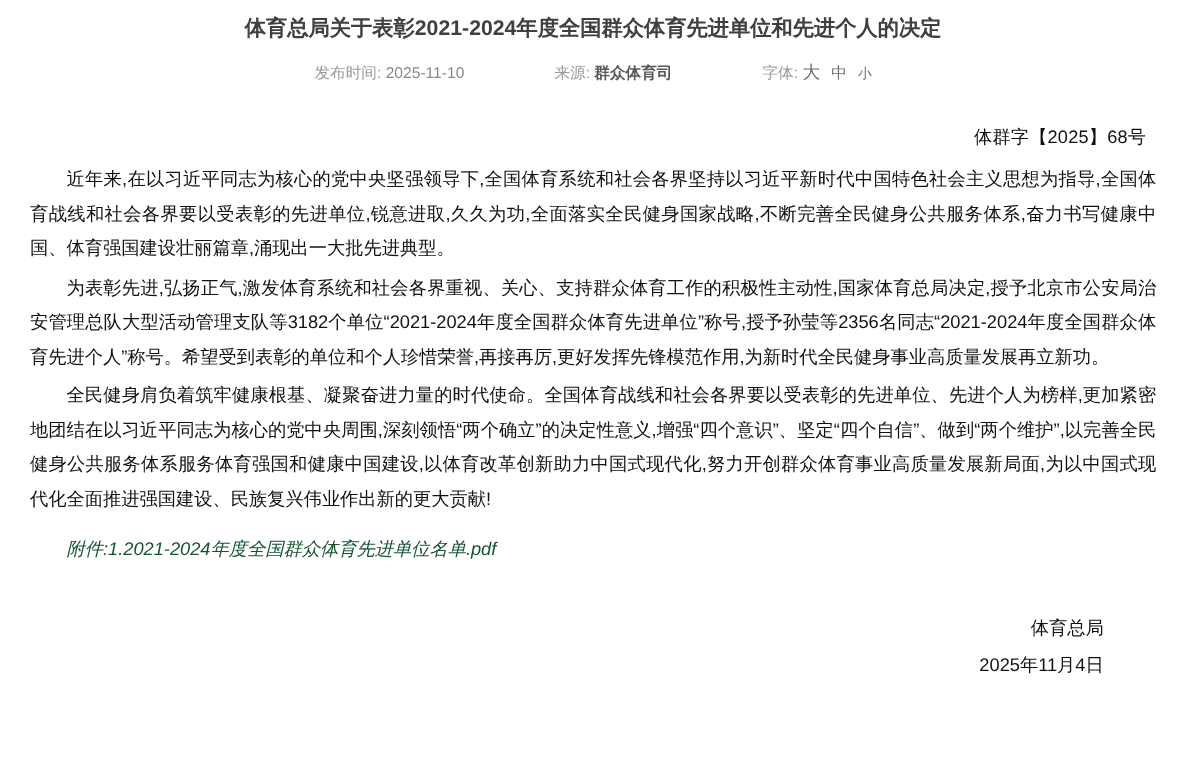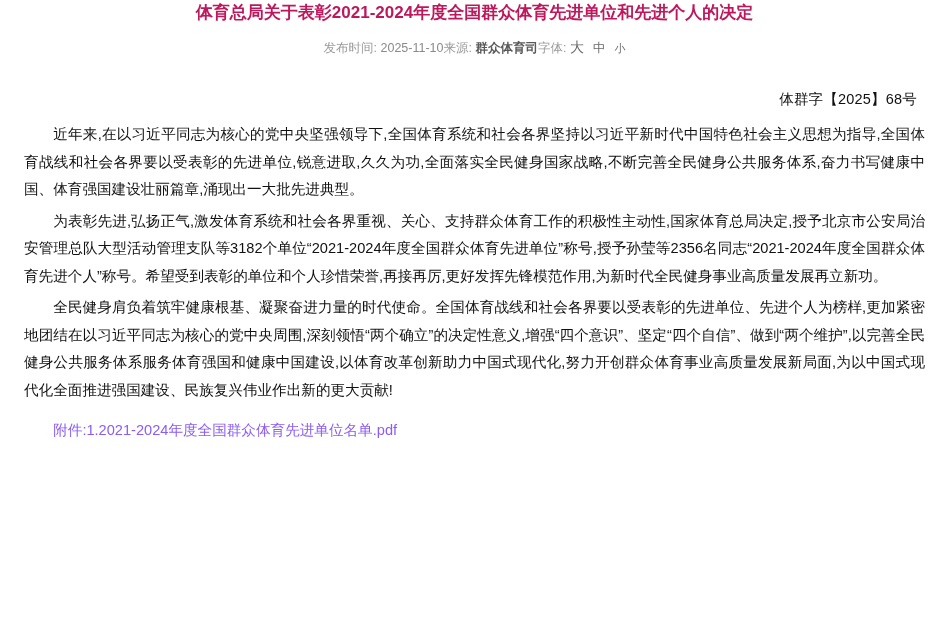--- a/index.html
+++ b/index.html
@@ -18,28 +18,30 @@
     width: 949px;
     height: 625px;
     position: relative;
     box-sizing: border-box;
     padding: 0 24px;
   }
   .doc-title {
     text-align: center;
     font-size: 17px;
     font-weight: bold;
-    color: #be185d;
+    color: #404040;
+    padding-top: 10px;
     line-height: 26px;
     letter-spacing: 0px;
   }
   .meta-bar {
     display: flex;
     justify-content: center;
     align-items: center;
+    gap: 72px;
     margin-top: 13px;
     font-size: 12.5px;
     color: #8a8a8a;
   }
   .meta-item {
     white-space: nowrap;
   }
   .meta-item .meta-label {
     color: #9a9a9a;
   }
@@ -81,21 +83,22 @@
     text-justify: inter-ideograph;
   }
   .body-text p {
     margin: 0 0 4px 0;
     text-indent: 2em;
   }
   .attach-list {
     margin-top: 12px;
     font-size: 14.6px;
     line-height: 28px;
-    color: #8b5cf6;
+    color: #14532d;
+    font-style: italic;
   }
   .attach-line {
     text-indent: 2em;
   }
   .attach-line.second {
     text-indent: 4.1em;
   }
   .signature {
     margin-top: 34px;
     text-align: right;
@@ -138,14 +141,18 @@
     <p>为表彰先进,弘扬正气,激发体育系统和社会各界重视、关心、支持群众体育工作的积极性主动性,国家体育总局决定,授予北京市公安局治安管理总队大型活动管理支队等3182个单位“2021-2024年度全国群众体育先进单位”称号,授予孙莹等2356名同志“2021-2024年度全国群众体育先进个人”称号。希望受到表彰的单位和个人珍惜荣誉,再接再厉,更好发挥先锋模范作用,为新时代全民健身事业高质量发展再立新功。</p>
     <p>全民健身肩负着筑牢健康根基、凝聚奋进力量的时代使命。全国体育战线和社会各界要以受表彰的先进单位、先进个人为榜样,更加紧密地团结在以习近平同志为核心的党中央周围,深刻领悟“两个确立”的决定性意义,增强“四个意识”、坚定“四个自信”、做到“两个维护”,以完善全民健身公共服务体系服务体育强国和健康中国建设,以体育改革创新助力中国式现代化,努力开创群众体育事业高质量发展新局面,为以中国式现代化全面推进强国建设、民族复兴伟业作出新的更大贡献!</p>
   </div>
 
   <div class="attach-list">
     <div class="attach-line">
       <span>附件:</span><span>1.2021-2024年度全国群众体育先进单位名单.pdf</span>
     </div>
   </div>
 
+  <div class="signature">
+    <div>体育总局</div>
+    <div>2025年11月4日</div>
+  </div>
 
 </div>
 
 </body></html>

